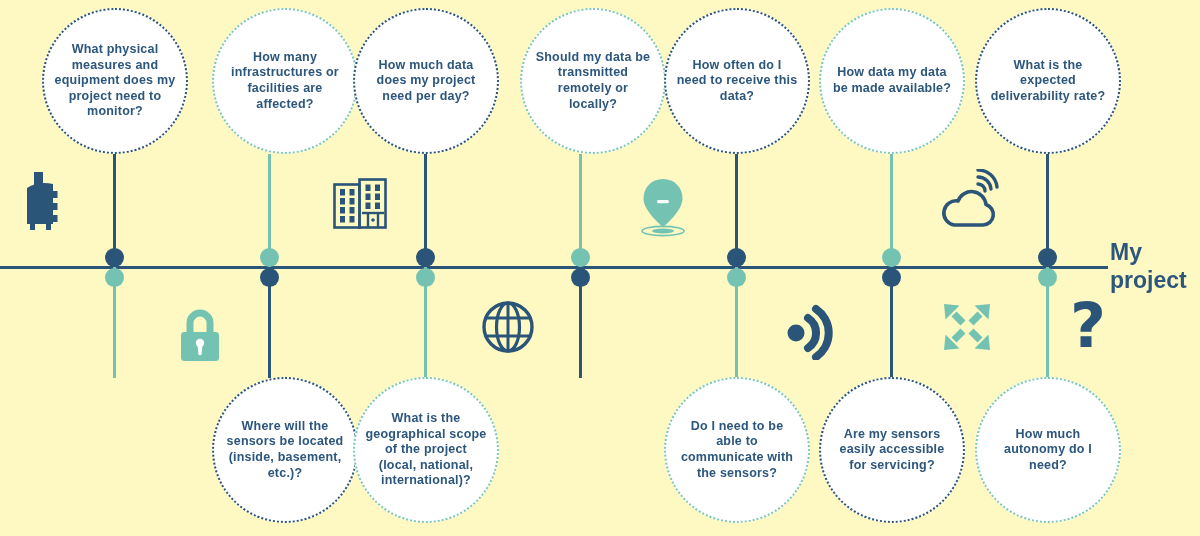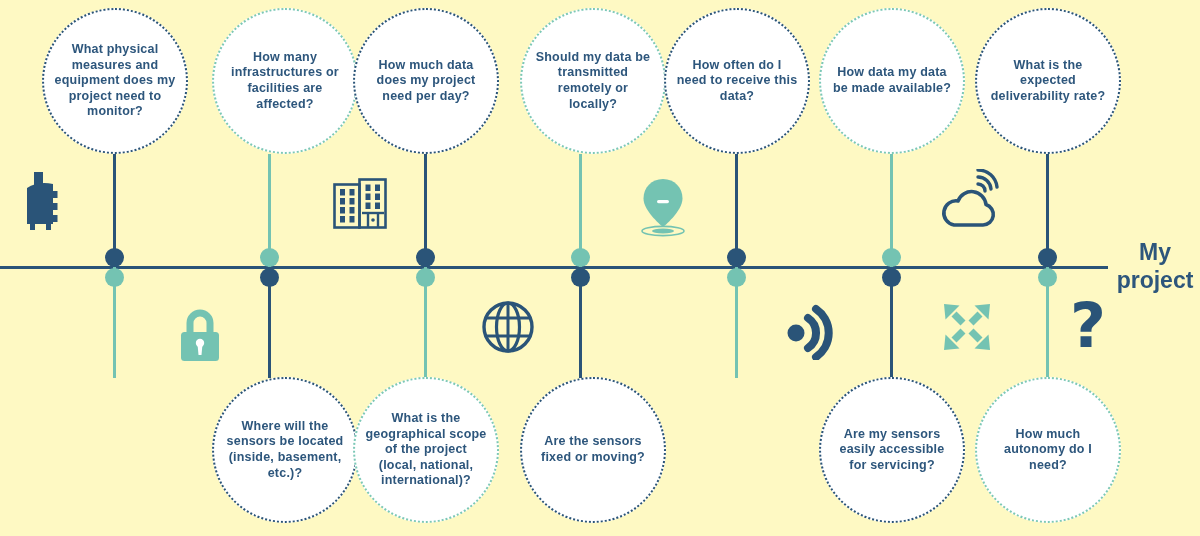--- a/index.html
+++ b/index.html
@@ -37,21 +37,21 @@
   .dot.topdot{top:248px;}
   .dot.bottomdot{top:268px;}
   .dot.navy{background:#2a5478;}
   .dot.teal{background:#74c3b2;}
   .dx1{left:105px;} .dx2{left:260px;} .dx3{left:416px;} .dx4{left:571px;}
   .dx5{left:727px;} .dx6{left:882px;} .dx7{left:1038px;}
   
   .axis{position:absolute;left:0;top:266px;width:1108px;height:3px;background:#2a5478;}
   
   .project-label{
-    position:absolute;left:1110px;top:238px;width:90px;text-align:center;
+    position:absolute;left:1110px;top:238px;width:90px;text-align:left;
     font-size:23px;line-height:28px;font-weight:700;color:#2d567c;
   }
   
   .icon{position:absolute;}
   .qmark{
     position:absolute;left:1064px;top:291px;width:48px;height:70px;
     font-size:62px;font-weight:800;color:#2a5478;text-align:center;line-height:70px;
     font-family:"DejaVu Sans", sans-serif;
   }
 </style>
@@ -113,22 +113,22 @@
   <div class="circle toprow navy cx7">
     <span class="q">What is the expected deliverability rate?</span>
   </div>
 
   <div class="circle bottomrow navy cx2">
     <span class="q">Where will the sensors be located (inside, basement, etc.)?</span>
   </div>
   <div class="circle bottomrow teal cx3">
     <span class="q">What is the geographical scope of the project (local, national, international)?</span>
   </div>
-  <div class="circle bottomrow navy cx4">
-    <span class="q">Are the sensors fixed or moving?</span>
+  <div class="circle bottomrow teal cx5">
+    <span class="q">Do I need to be able to communicate with the sensors?</span>
   </div>
   <div class="circle bottomrow navy cx6">
     <span class="q">Are my sensors easily accessible for servicing?</span>
   </div>
   <div class="circle bottomrow teal cx7">
     <span class="q">How much autonomy do I need?</span>
   </div>
 
   <div class="project-label">My project</div>
 

